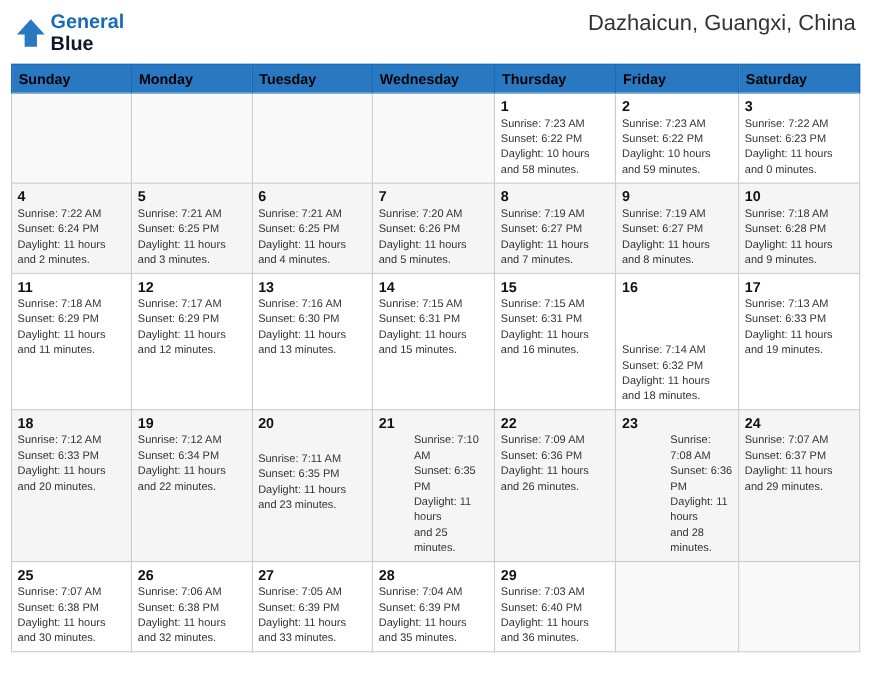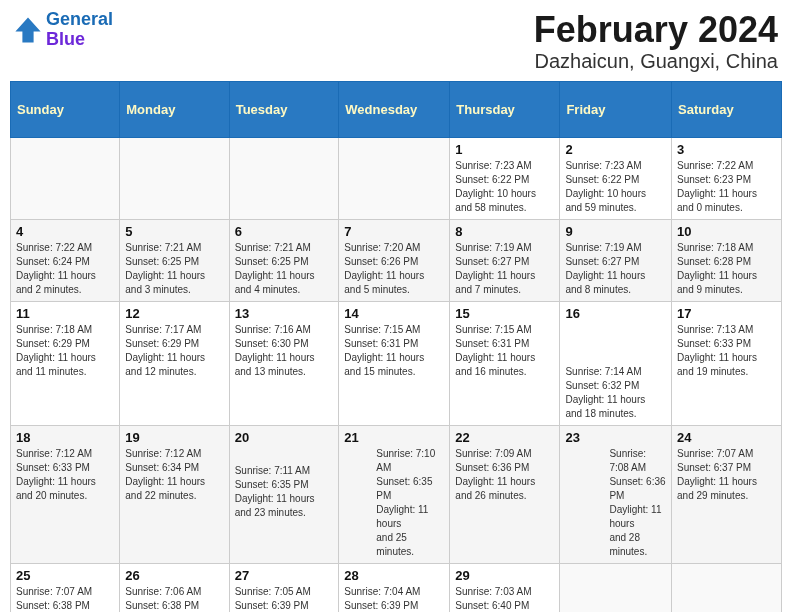--- a/index.html
+++ b/index.html
@@ -49,24 +49,24 @@
       font-size: 20px;
       color: #333;
     }
     .calendar {
       width: 100%;
       border-collapse: collapse;
       border: 1px solid #ccc;
     }
     .calendar th {
       background-color: #2979c2;
-      color: #fef9c3;
+      color: #000000;
       font-size: 13px;
       font-weight: bold;
-      padding: 20px 6px;
+      padding: 5px 6px;
       text-align: left;
       border: 1px solid #1a6bb5;
     }
     .calendar td {
       vertical-align: top;
       padding: 4px 5px;
       border: 1px solid #ccc;
       width: 113px;
       min-height: 80px;
       font-size: 10.5px;
@@ -98,25 +98,24 @@
 </head>
 <body>
 
 <div class="header">
   <div class="logo">
     <svg class="logo-icon" viewBox="0 0 40 40">
       <polygon points="20,2 38,22 28,22 28,38 12,38 12,22 2,22" fill="#2979c2"></polygon>
     </svg>
     <div class="logo-text">
       <div><span>General</span></div>
-      <div><span style="color:#6d28d9">Blue</span></div>
+      <div><span style="color:#0f172a">Blue</span></div>
     </div>
   </div>
   <div class="title-block">
-    <div class="month-title">February 2024</div>
     <div class="subtitle">Dazhaicun, Guangxi, China</div>
   </div>
 </div>
 
 <table class="calendar">
   <thead>
     <tr>
     <th>Sunday</th>
         <th>Monday</th>
         <th>Tuesday</th>

